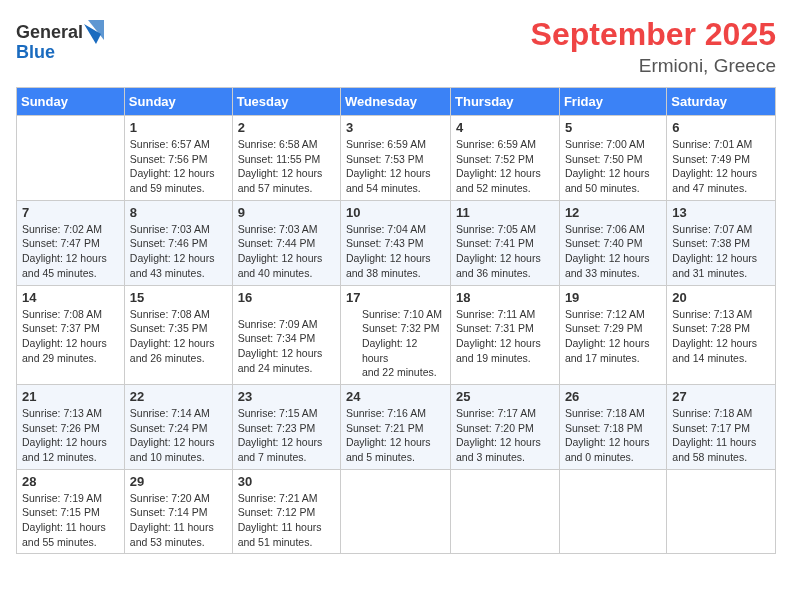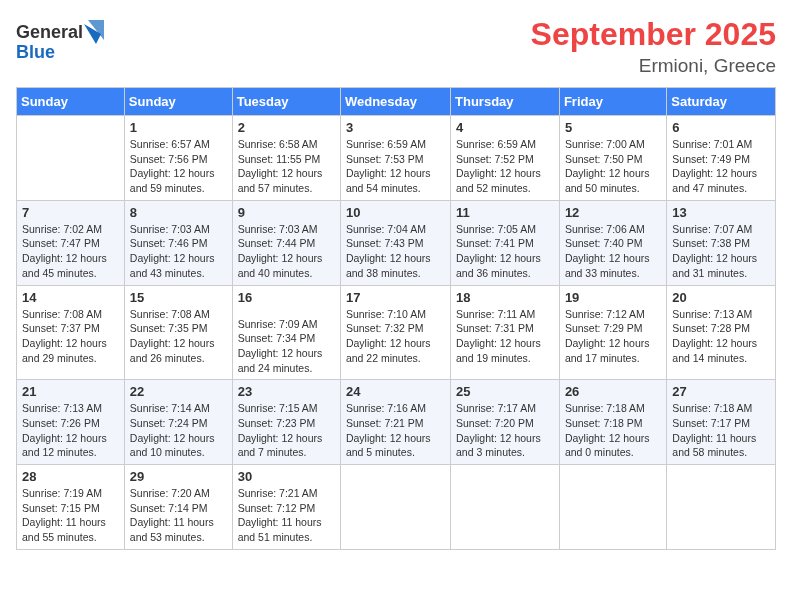--- a/index.html
+++ b/index.html
@@ -226,21 +226,21 @@
           </td>
           <td>
             <span class="day-num">16</span>
             <div class="day-info" style="white-space: pre-line; margin-top: 12px;">Sunrise: 7:09 AM
 Sunset: 7:34 PM
 Daylight: 12 hours
 and 24 minutes.</div>
           </td>
           <td>
             <span class="day-num">17</span>
-            <div class="day-info" style="white-space: pre-line;">Sunrise: 7:10 AM
+            <div class="day-info" style="white-space: pre-line; margin-left: 16px;">Sunrise: 7:10 AM
 Sunset: 7:32 PM
 Daylight: 12 hours
 and 22 minutes.</div>
           </td>
           <td>
             <span class="day-num">18</span>
             <div class="day-info" style="white-space: pre-line;">Sunrise: 7:11 AM
 Sunset: 7:31 PM
 Daylight: 12 hours
 and 19 minutes.</div>

